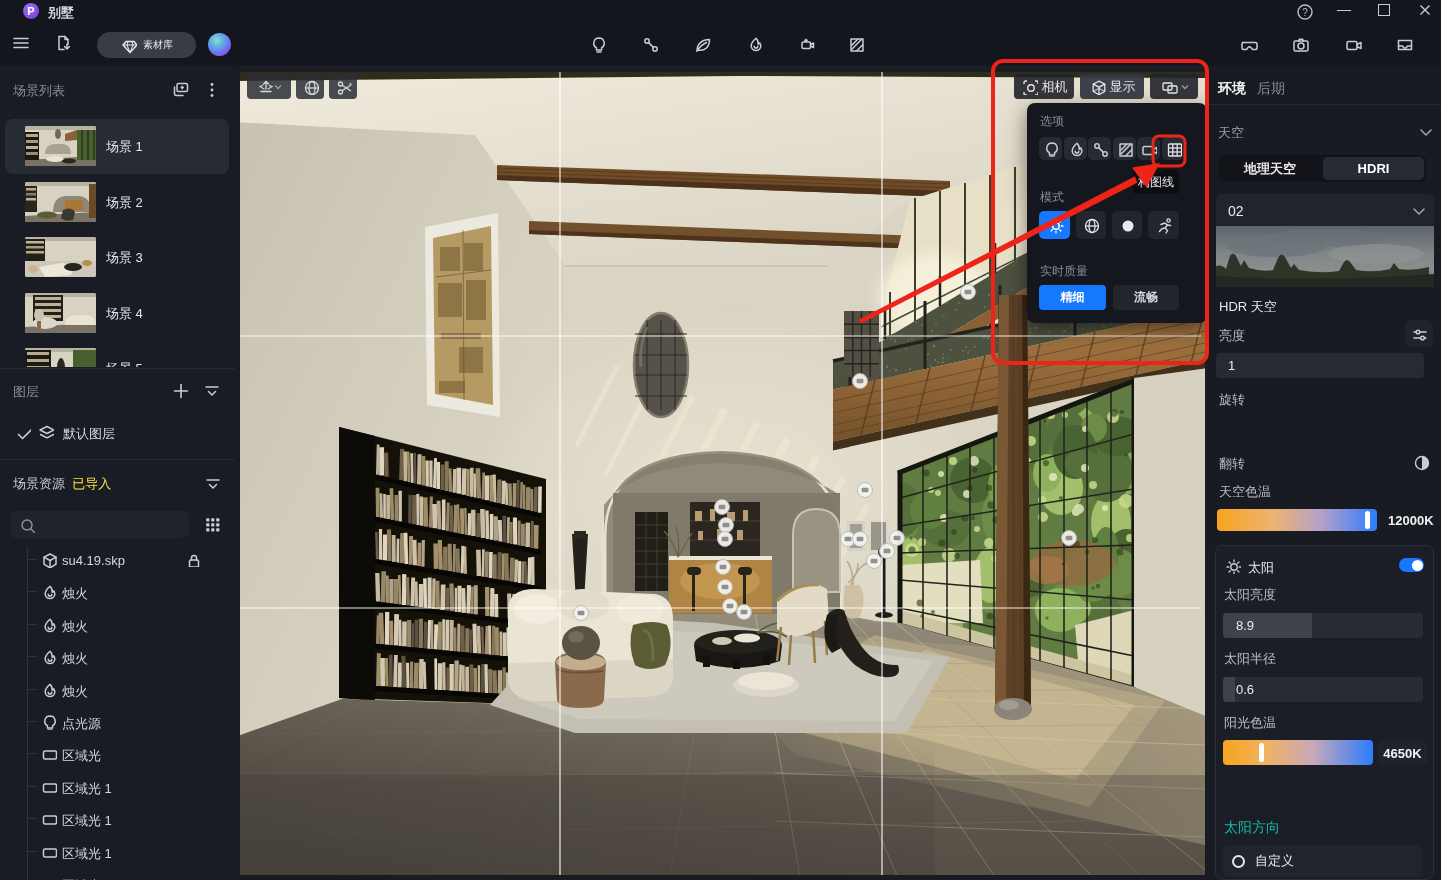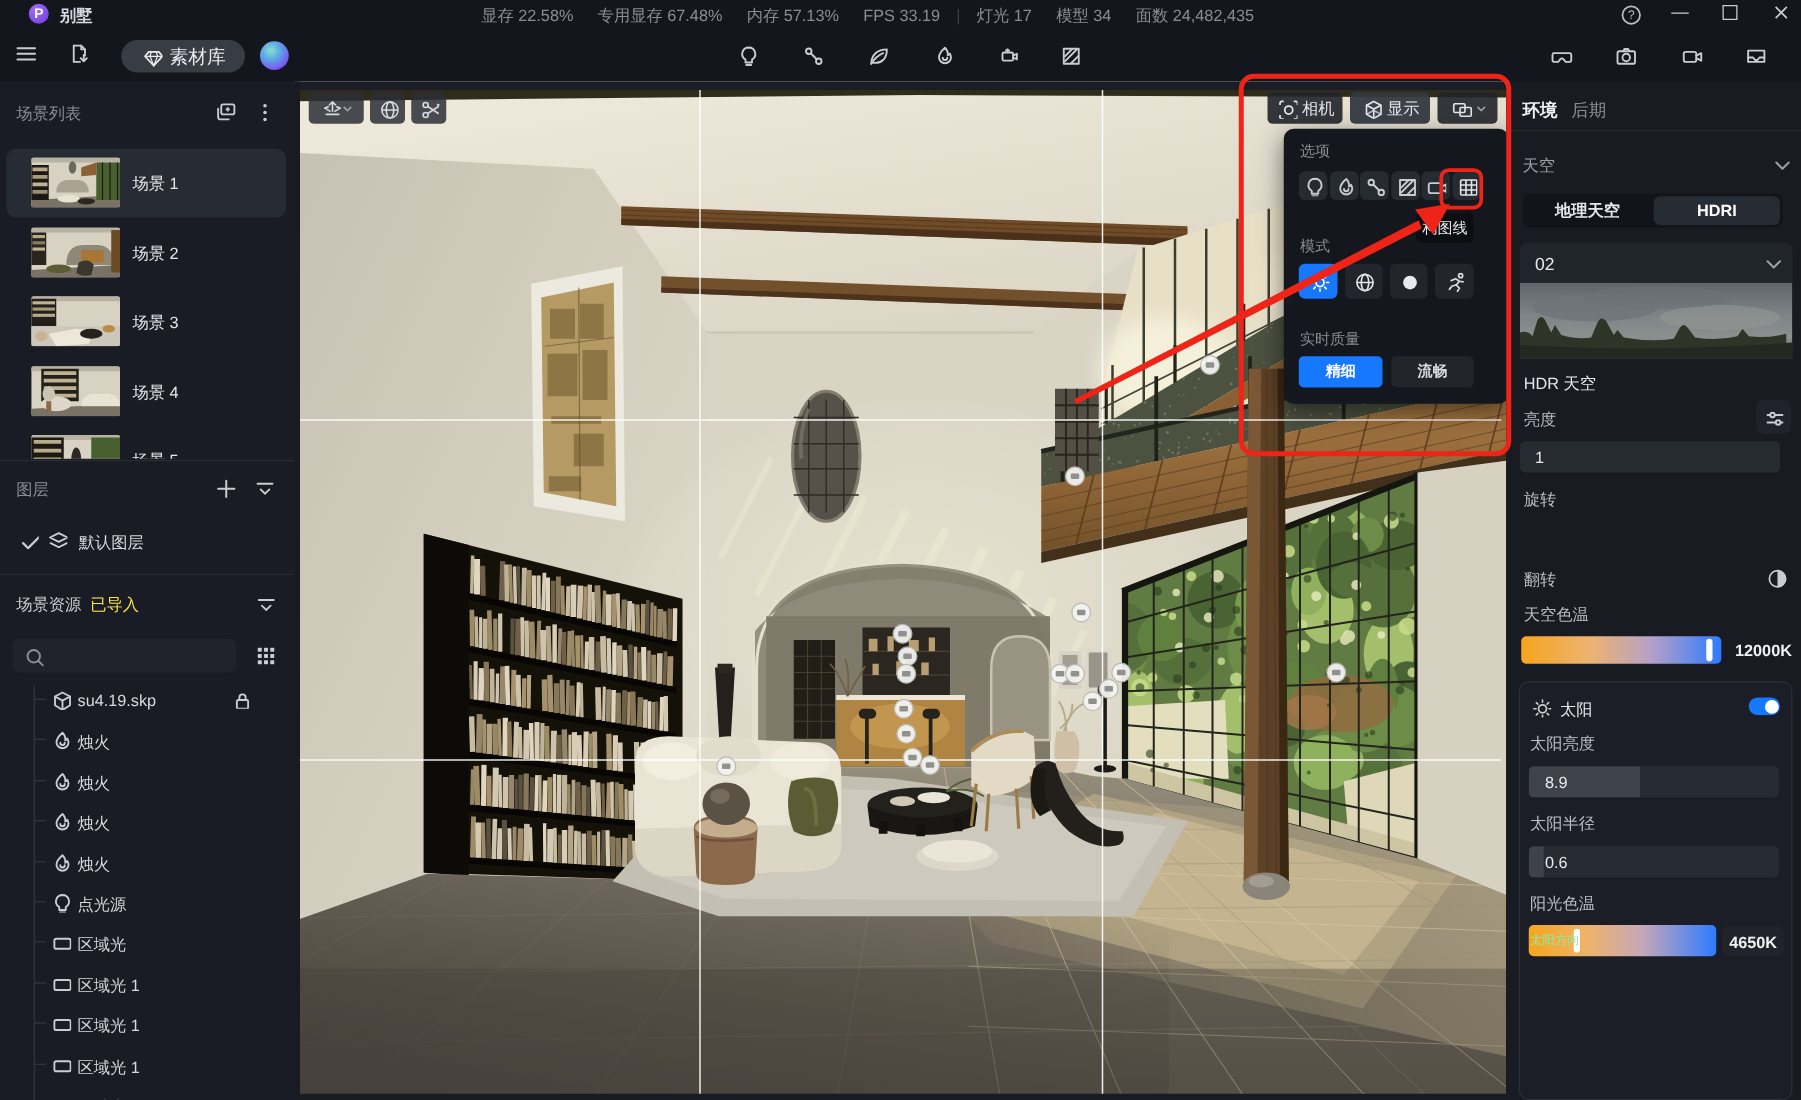--- a/index.html
+++ b/index.html
@@ -6,21 +6,20 @@
 .abs{position:absolute}
 .row{display:flex;align-items:center}
 .dim{color:#878d96}
 .txt{color:#d6d9de}
 svg{display:block}
 </style></head><body>
 
 <div class="abs" style="left:0;top:0;width:1441px;height:22px;background:#14161d;z-index:50">
 <div class="abs" style="left:23px;top:3px;width:16px;height:16px;border-radius:50%;background:radial-gradient(circle at 35% 30%,#a06cf5,#6d3bd8);color:#fff;font-size:11px;font-weight:bold;text-align:center;line-height:16px">P</div>
 <div class="abs txt" style="left:48px;top:4px;font-size:13px;font-weight:bold">别墅</div>
-<div class="abs dim" style="left:385px;top:4px;font-size:13px;white-space:nowrap">显存 22.58%  专用显存 67.48%  内存 57.13%  FPS 33.19 <span style="color:#3a3f47">|</span> 灯光 17  模型 34  面数 24,482,435</div>
 <div class="abs" style="left:1295px;top:2px">
       <svg width="18" height="18" viewBox="0 0 18 18">
         <circle cx="10" cy="10" r="7" fill="none" stroke="#b9bec5" stroke-width="1.4"></circle>
         <text x="10" y="13.5" font-size="10" fill="#b9bec5" text-anchor="middle" font-family="Liberation Sans">?</text>
       </svg>
     </div>
 <div class="abs" style="left:1337px;top:0;width:14px;height:20px">
       <div style="margin-top:10px;border-top:1.5px solid #c9cdd3"></div>
     </div>
 <div class="abs" style="left:1378px;top:4px;width:12px;height:12px;border:1.5px solid #c9cdd3"></div>
@@ -49,21 +48,21 @@
         <path d="M6 3.5v13h5" fill="none" stroke="#c9cdd3" stroke-width="1.5" stroke-linecap="round" stroke-linejoin="round"></path>
       </svg>
     </div>
 <div class="abs row" style="left:97px;top:10px;left:97px;width:99px;height:26px;background:#383d45;border-radius:14px;justify-content:center;gap:6px">
       <span>
         <svg width="17" height="17" viewBox="0 0 17 17">
           <path d="M6 4.5h8l3 3.5-7 7.5-7-7.5z" fill="none" stroke="#e8eaee" stroke-width="1.4" stroke-linejoin="round"></path>
           <path d="M3 8h14M8 4.5L7 8l3 7.5L13 8l-1-3.5" fill="none" stroke="#e8eaee" stroke-width="1"></path>
         </svg>
       </span>
-      <span style="color:#e8eaee;font-size:15px">素材库</span>
+      <span style="color:#e8eaee;font-size:10px">素材库</span>
     </div>
 <div class="abs" style="left:208px;top:11px;width:23px;height:23px;border-radius:50%;background:radial-gradient(circle at 38% 32%,#8ae0c8 0%,#5aa8e8 35%,#7a5cf0 70%,#4a2ab0 100%)"></div>
 <div class="abs" style="left:589px;top:13px">
       <svg width="20" height="20" viewBox="0 0 20 20">
         <path d="M10 3a5.2 5.2 0 0 0-2.6 9.7V15h5.2v-2.3A5.2 5.2 0 0 0 10 3z" fill="none" stroke="#c9cdd3" stroke-width="1.5" stroke-linecap="round" stroke-linejoin="round"></path>
         <line x1="8" y1="17" x2="12" y2="17" stroke="#c9cdd3" stroke-width="1.5" stroke-linecap="round"></line>
       </svg>
     </div>
 <div class="abs" style="left:641px;top:13px">
       <svg width="20" height="20" viewBox="0 0 20 20">
@@ -1678,21 +1677,25 @@
     </div>
 <div class="abs" style="left:19px;top:585px;font-size:13px;color:#b9bec5">太阳半径</div>
 <div class="abs" style="left:18px;top:612px;width:200px;height:25px;background:#272b33;border-radius:4px;overflow:hidden">
       <div style="width:12px;height:25px;background:#3e434b"></div>
       <div style="position:absolute;left:13px;top:5px;color:#e8eaee;font-size:13px">0.6</div>
     </div>
 <div class="abs" style="left:19px;top:649px;font-size:13px;color:#b9bec5">阳光色温</div>
 <div class="abs" style="left:18px;top:675px;width:150px;height:25px;border-radius:4px;background:linear-gradient(90deg,#f6a51d 0%,#f0b266 30%,#c7a8b8 60%,#2e7bff 100%)"></div>
 <div class="abs" style="left:54px;top:678px;width:5px;height:19px;background:#fff;border-radius:2.5px"></div>
 <div class="abs row" style="left:173px;top:676px;width:49px;height:24px;background:#20232b;border-radius:4px;justify-content:center;color:#f0f1f3;font-size:13px;font-weight:bold">4650K</div>
-<div class="abs" style="left:19px;top:680px;font-size:10px;color:#86efac">太阳方向</div>
+<div class="abs" style="left:19px;top:754px;font-size:14px;color:#14b8a6">太阳方向</div>
+<div class="abs row" style="left:18px;top:780px;width:200px;height:32px;background:#20242c;border-radius:6px;padding-left:9px;gap:10px">
+      <span style="width:13px;height:13px;border:2px solid #e4e6ea;border-radius:50%;display:inline-block"></span>
+      <span style="color:#e8eaee;font-size:13px">自定义</span>
+    </div>
 </div>
 
 <svg class="abs" style="left:0;top:0;z-index:60;pointer-events:none" width="1441" height="880" viewBox="0 0 1441 880">
 
 <rect x="993" y="61" width="214" height="302" rx="10" fill="none" stroke="#ee2418" stroke-width="4"></rect>
 
 <rect x="1153" y="136" width="32" height="30" rx="6" fill="none" stroke="#ee2418" stroke-width="3"></rect>
 
 <polygon points="859,319.6 1135,176.2 1137.3,182.8 861,323.4" fill="#ee2418"></polygon>
 <polygon points="1160,163 1132,167.5 1146.5,187.5" fill="#ee2418"></polygon>

